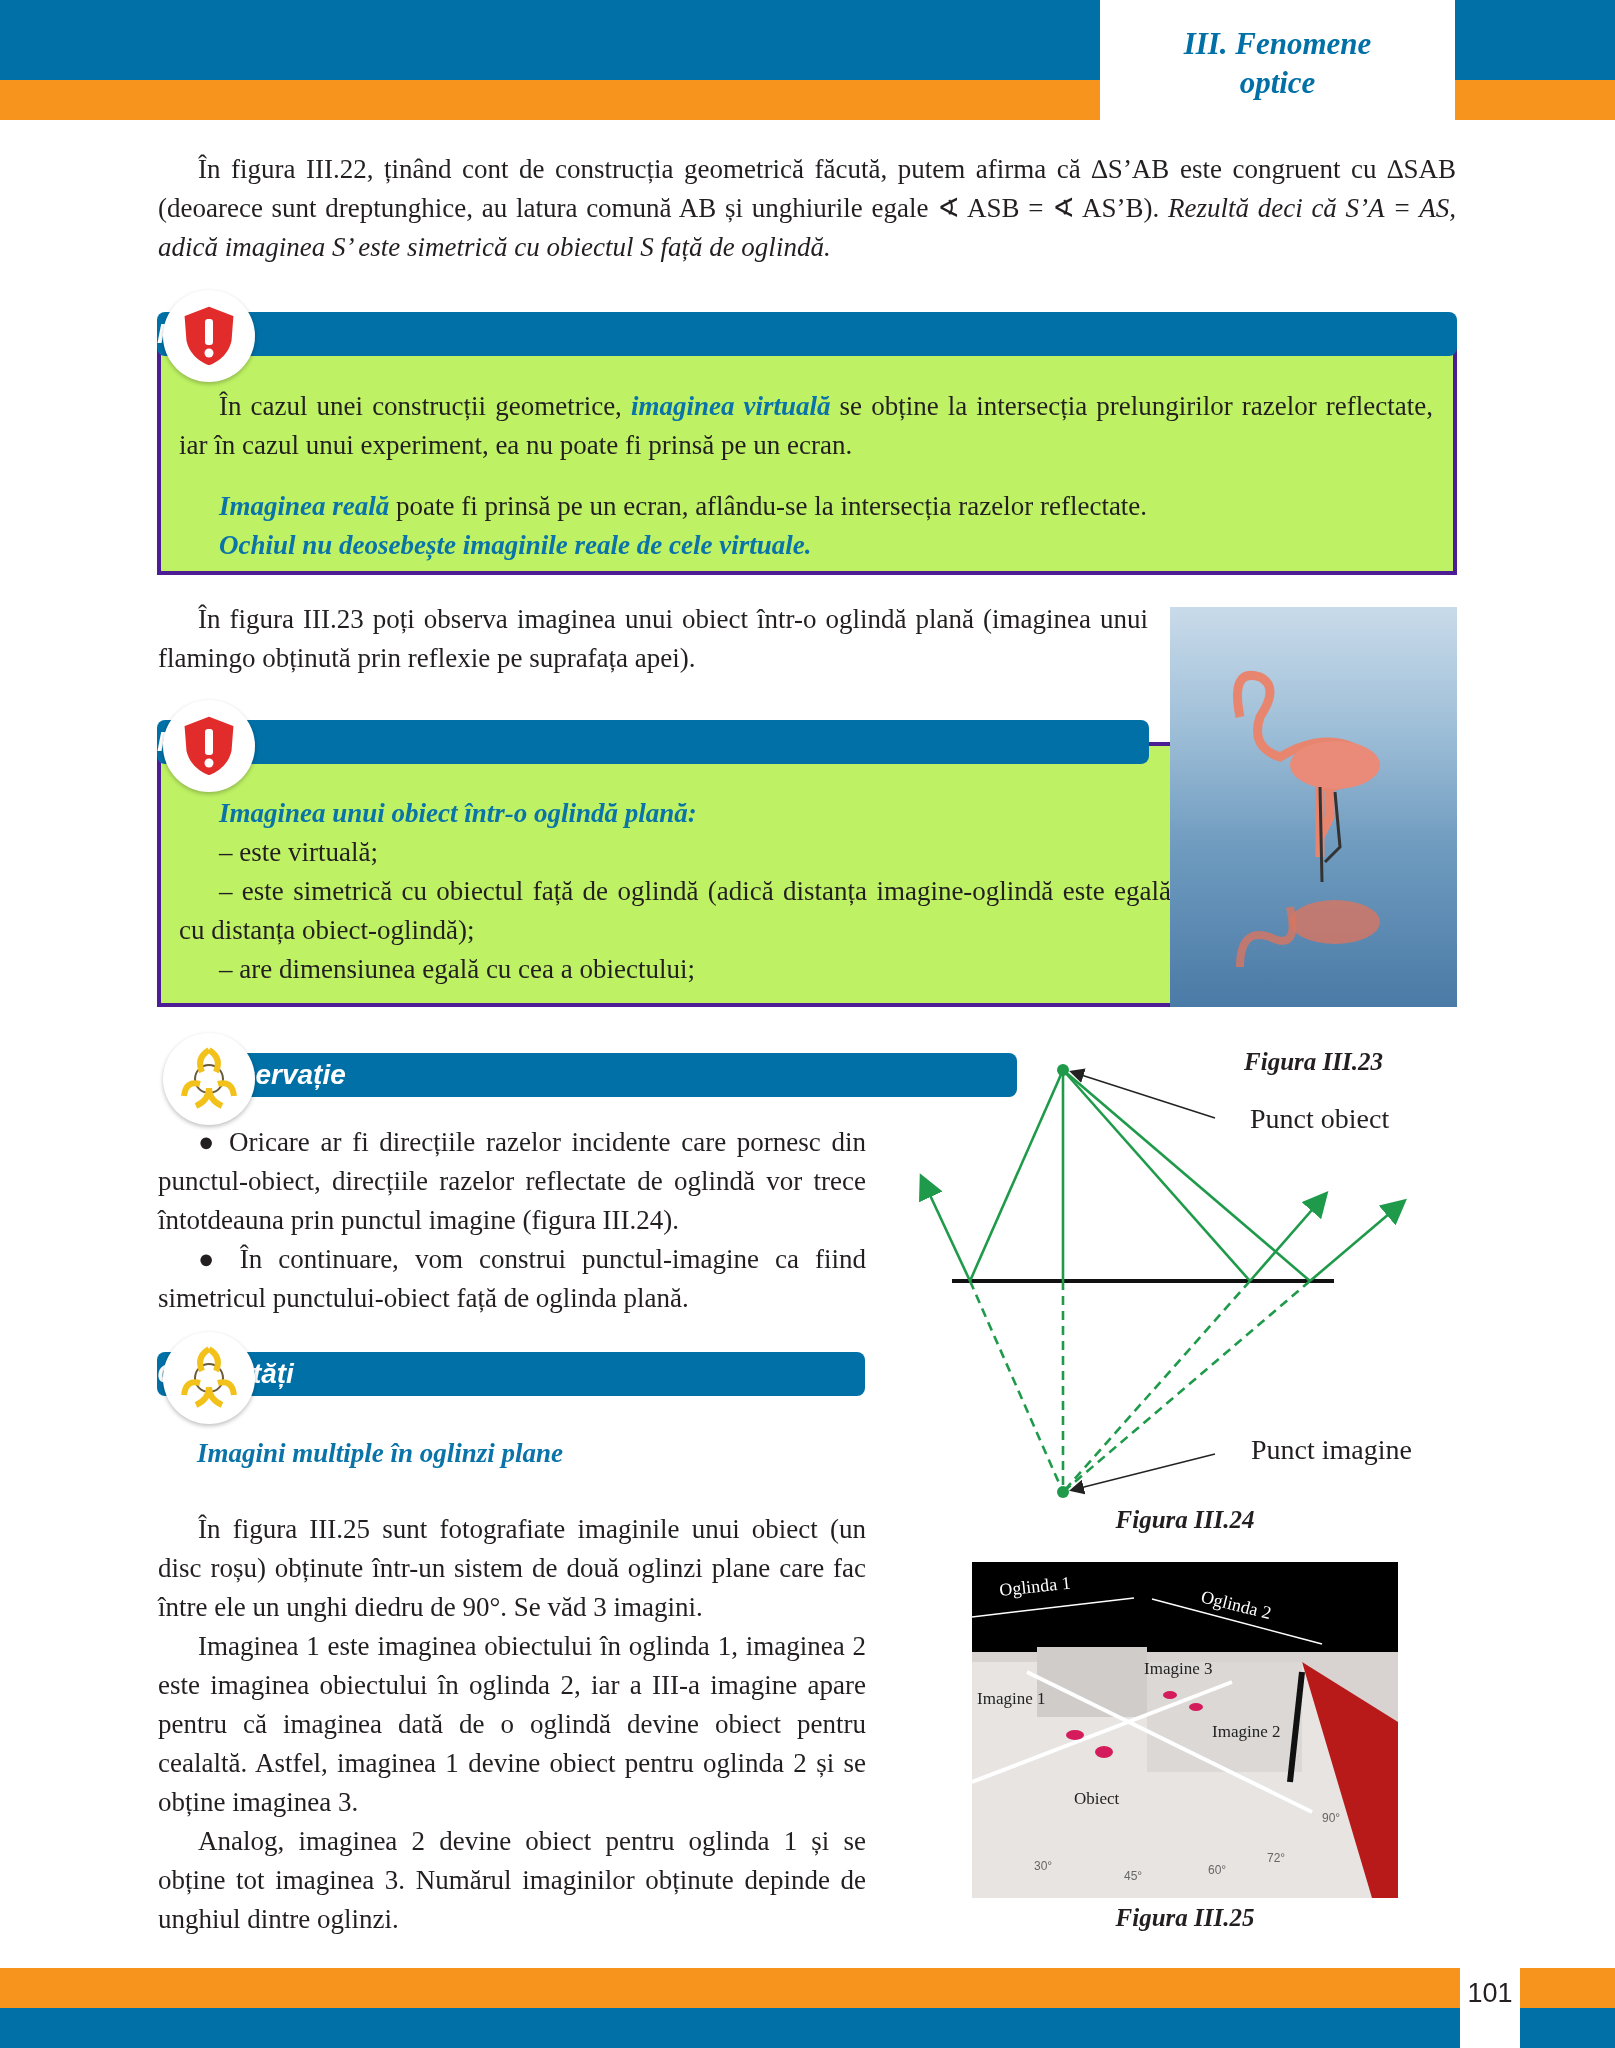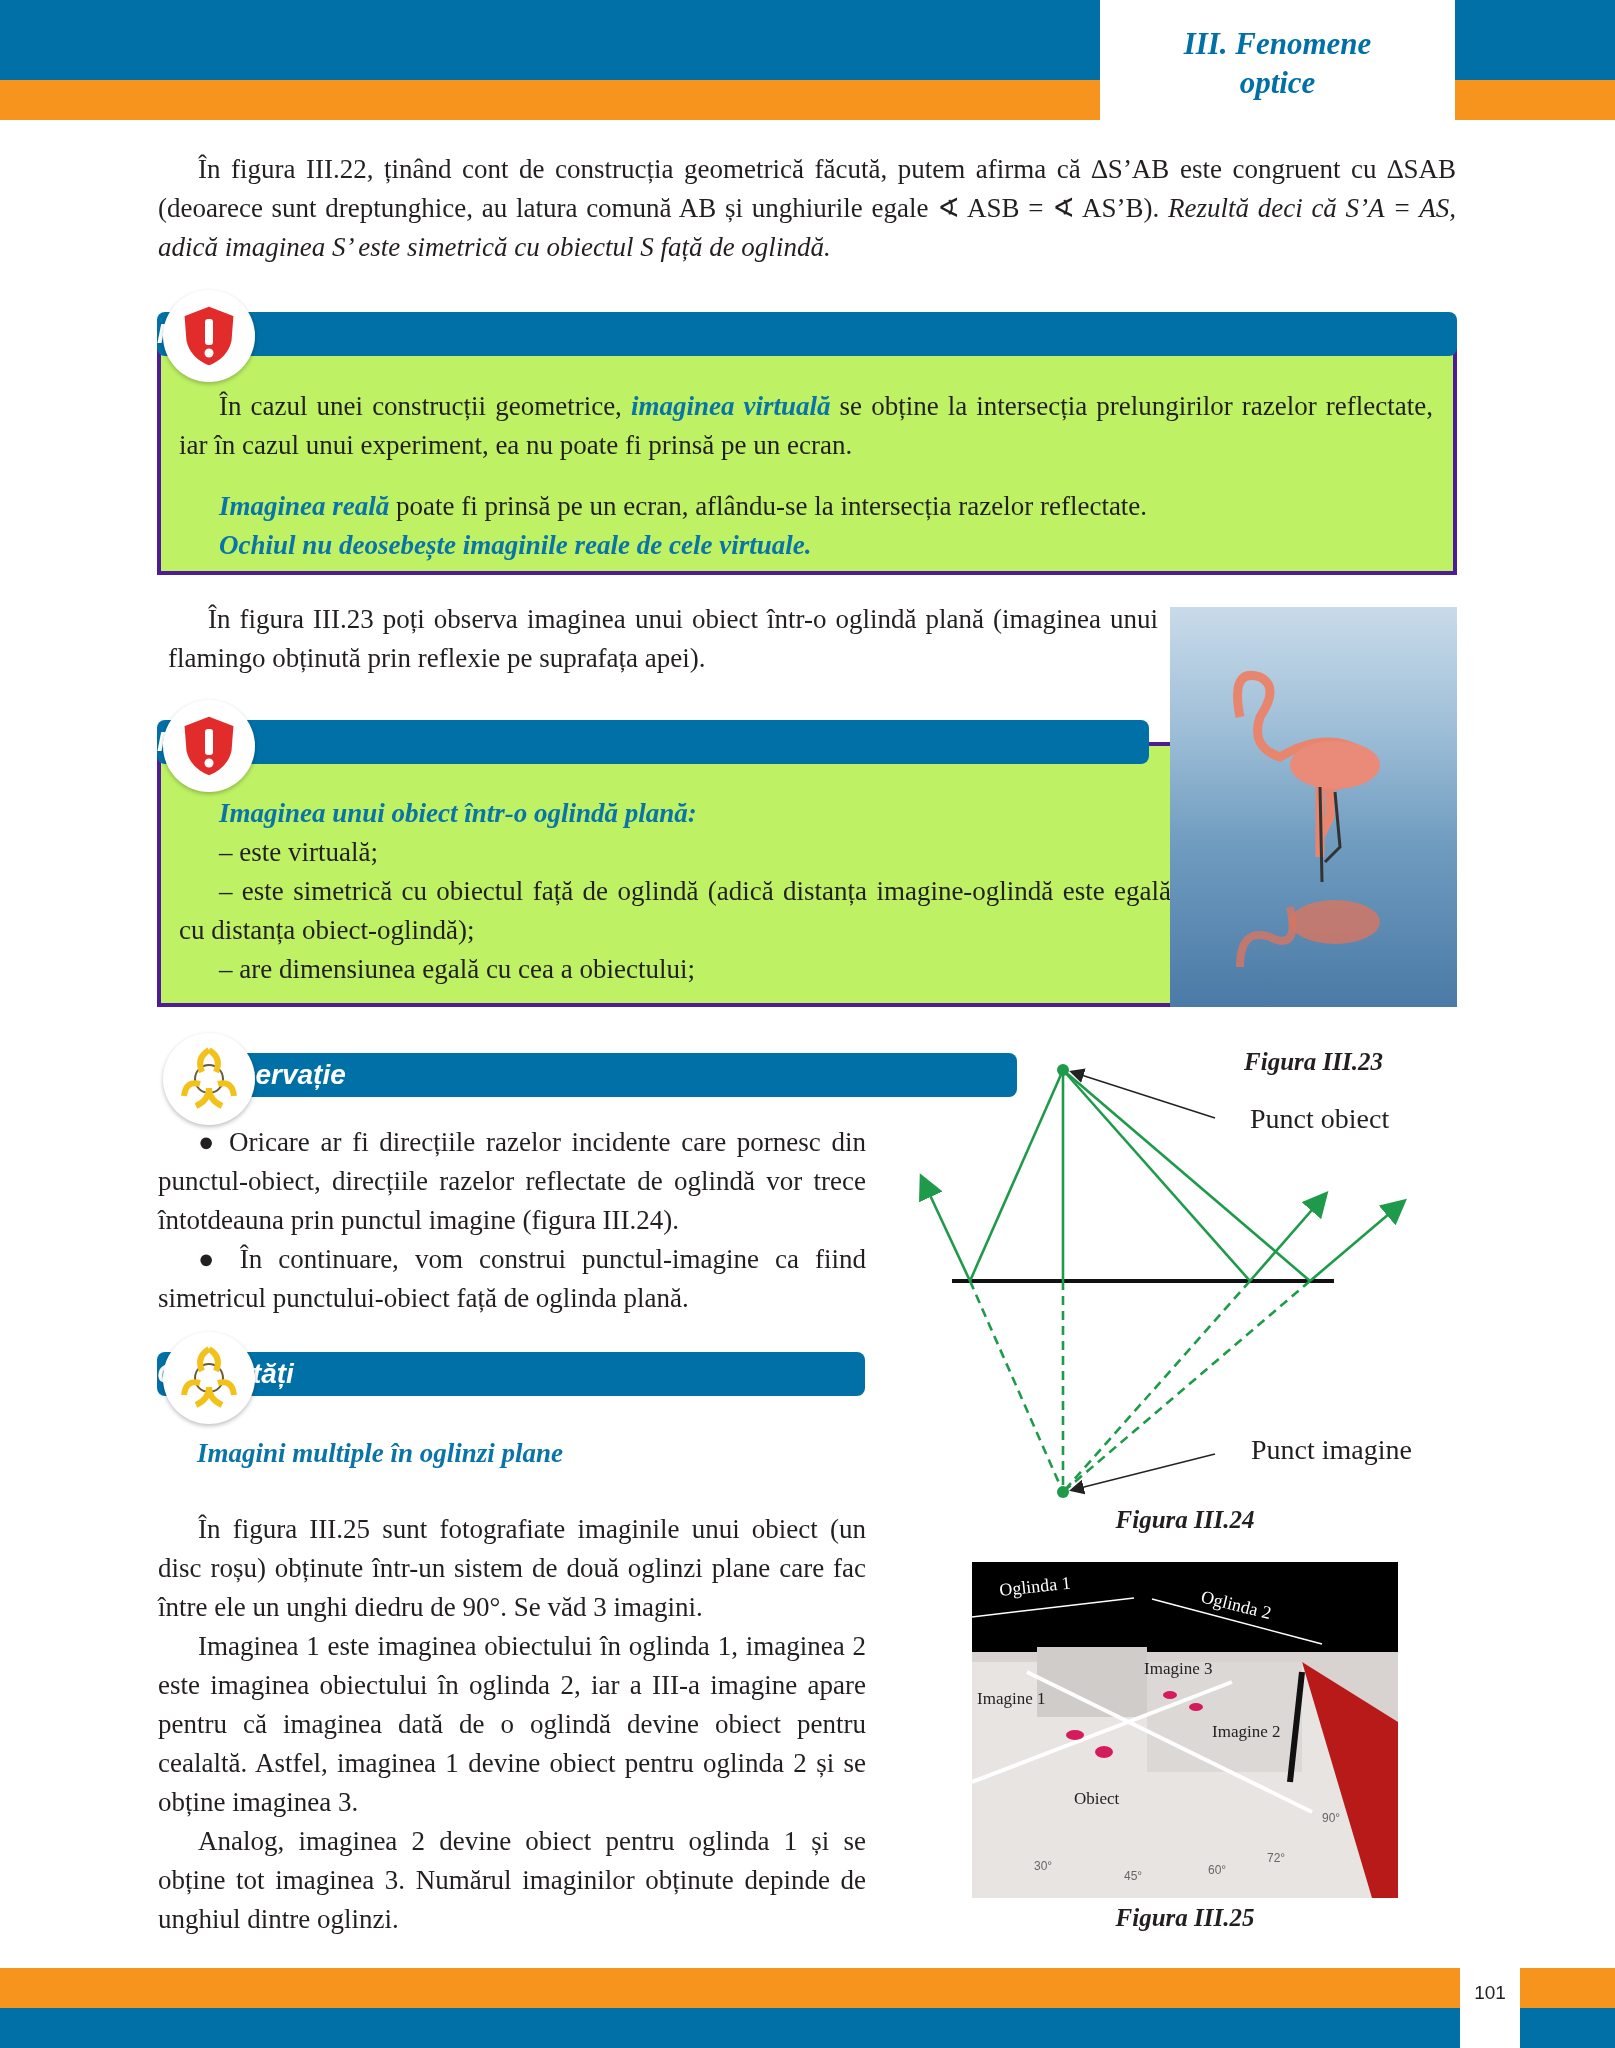--- a/index.html
+++ b/index.html
@@ -6,21 +6,21 @@
   body{width:1615px;height:2048px;position:relative;background:#fff;overflow:hidden;
        font-family:"Liberation Serif","DejaVu Serif",serif;color:#231f20;}
   .abs{position:absolute;}
   .top-blue{left:0;top:0;width:1615px;height:80px;background:#0070a6;}
   .top-orange{left:0;top:80px;width:1615px;height:40px;background:#f7941d;}
   .chapter-box{left:1100px;top:0;width:355px;height:122px;background:#fff;
      text-align:center;color:#0070a6;font-style:italic;font-weight:bold;font-size:31px;line-height:39px;padding-top:24px;box-sizing:border-box;}
   .bot-orange{left:0;top:1968px;width:1615px;height:40px;background:#f7941d;}
   .bot-blue{left:0;top:2008px;width:1615px;height:40px;background:#0070a6;}
   .page-num{left:1460px;top:1968px;width:60px;height:80px;background:#fff;
-     font-family:"Liberation Sans",sans-serif;font-size:19px;text-align:center;line-height:50px;}
+     font-family:"Liberation Sans",sans-serif;font-size:27px;text-align:center;line-height:50px;}
   p{margin:0;}
   .txt{font-size:27px;line-height:39px;text-align:justify;}
   .ind{text-indent:40px;}
   .it{font-style:italic;}
   .blue{color:#0a73a8;font-style:italic;font-weight:bold;}
   .box{border:4px solid #4c1d95;background:#bef264;box-sizing:border-box;}
   .bar{background:#0070a6;border-radius:8px;height:44px;box-sizing:border-box;}
   .bar-label{color:#fff;font-family:"Liberation Sans",sans-serif;font-style:italic;font-weight:bold;font-size:28px;line-height:44px;}
   .icon-circle{width:92px;height:92px;border-radius:50%;background:#fff;box-shadow:0 2px 4px rgba(0,0,0,.25);display:flex;align-items:center;justify-content:center;}
   .caption{font-style:italic;font-weight:bold;font-size:25px;text-align:center;}
@@ -51,21 +51,21 @@
   <span class="bar-label">Reține!</span>
 </div>
 <div class="abs icon-circle" style="left:163px;top:290px;">
   <svg width="60" height="66" viewBox="0 0 60 66">
       <path d="M30 2 L56 12 L54 38 Q50 56 30 64 Q10 56 6 38 L4 12 Z" fill="#e22b2b" stroke="#fff" stroke-width="3"></path>
       <rect x="26" y="16" width="8" height="26" rx="3" fill="#fff"></rect>
       <circle cx="30" cy="50" r="4.5" fill="#fff"></circle>
     </svg>
 </div>
 
-<div class="abs txt" style="left:158px;top:600px;width:990px;margin-left:10px;">
+<div class="abs txt" style="left:158px;top:600px;width:990px;">
   <p class="ind">În figura III.23 poți observa imaginea unui obiect într-o oglindă plană (imaginea unui flamingo obținută prin reflexie pe suprafața apei).</p>
 </div>
 
 <div class="abs box" style="left:157px;top:742px;width:1034px;height:265px;">
   <div class="txt" style="padding:48px 16px 0 18px;">
     <p class="ind"><span class="blue">Imaginea unui obiect într-o oglindă plană:</span></p>
     <p class="ind">– este virtuală;</p>
     <p class="ind">– este simetrică cu obiectul față de oglindă (adică distanța imagine-oglindă este egală cu distanța obiect-oglindă);</p>
     <p class="ind">– are dimensiunea egală cu cea a obiectului;</p>
   </div>

